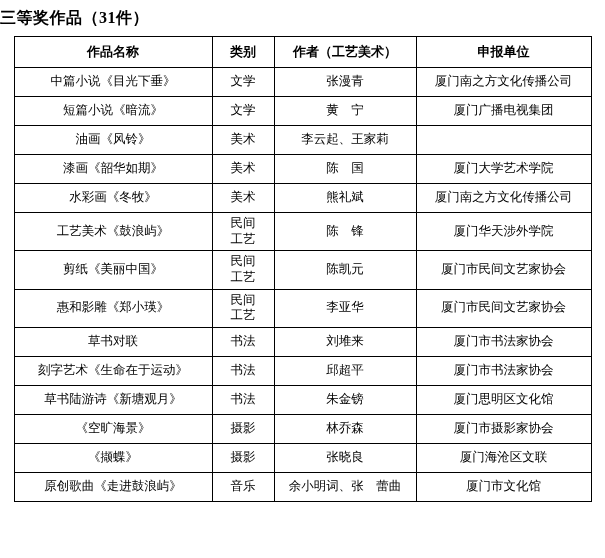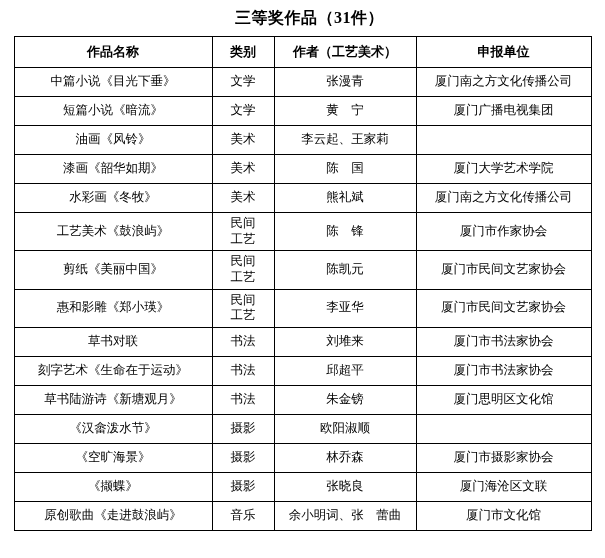--- a/index.html
+++ b/index.html
@@ -13,27 +13,26 @@
     font-family: "Liberation Serif", "DejaVu Serif", serif;
     color: #000000;
     overflow: hidden;
   }
   .page {
     width: 605px;
     box-sizing: border-box;
     padding: 0;
   }
   .doc-title {
-    text-align: center;
+    text-align: left;
     font-size: 16px;
     font-weight: bold;
     letter-spacing: 0.5px;
     padding: 8px 0 7px 0;
     font-family: "Liberation Serif", "DejaVu Serif", serif;
-    margin-left: 14px;
   }
   table.awards {
     border-collapse: collapse;
     width: 577px;
     margin: 0 auto;
     table-layout: fixed;
   }
   table.awards th, table.awards td {
     border: 1px solid #000000;
     font-size: 12.5px;
@@ -119,21 +118,21 @@
           <td>熊礼斌</td>
           <td>厦门南之方文化传播公司</td>
         </tr>
         <tr class="row-tall">
           <td class="work">工艺美术《鼓浪屿》</td>
           <td class="cat-two">
             <span>民间</span>
             <span>工艺</span>
           </td>
           <td>陈　锋</td>
-          <td>厦门市作家协会</td>
+          <td>厦门华天涉外学院</td>
         </tr>
         <tr class="row-tall">
           <td class="work">剪纸《美丽中国》</td>
           <td class="cat-two">
             <span>民间</span>
             <span>工艺</span>
           </td>
           <td>陈凯元</td>
           <td>厦门市民间文艺家协会</td>
         </tr>
@@ -158,26 +157,20 @@
           <td>邱超平</td>
           <td>厦门市书法家协会</td>
         </tr>
         <tr>
           <td class="work">草书陆游诗《新塘观月》</td>
           <td>书法</td>
           <td>朱金镑</td>
           <td>厦门思明区文化馆</td>
         </tr>
         <tr>
-          <td class="work">《汉畲泼水节》</td>
-          <td>摄影</td>
-          <td>欧阳淑顺</td>
-          <td></td>
-        </tr>
-        <tr>
           <td class="work">《空旷海景》</td>
           <td>摄影</td>
           <td>林乔森</td>
           <td>厦门市摄影家协会</td>
         </tr>
         <tr>
           <td class="work">《撷蝶》</td>
           <td>摄影</td>
           <td>张晓良</td>
           <td>厦门海沧区文联</td>

